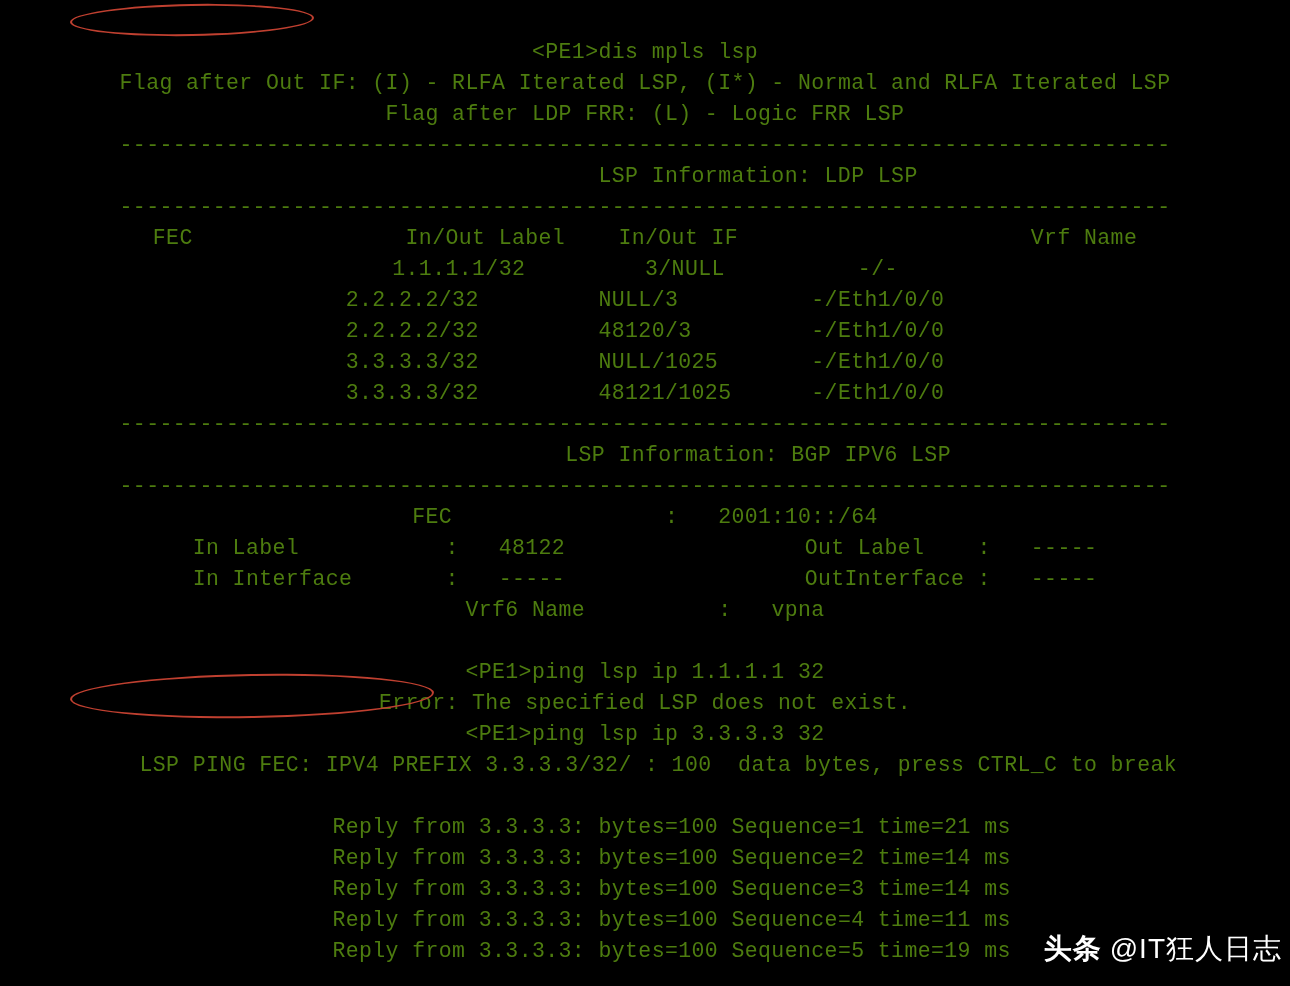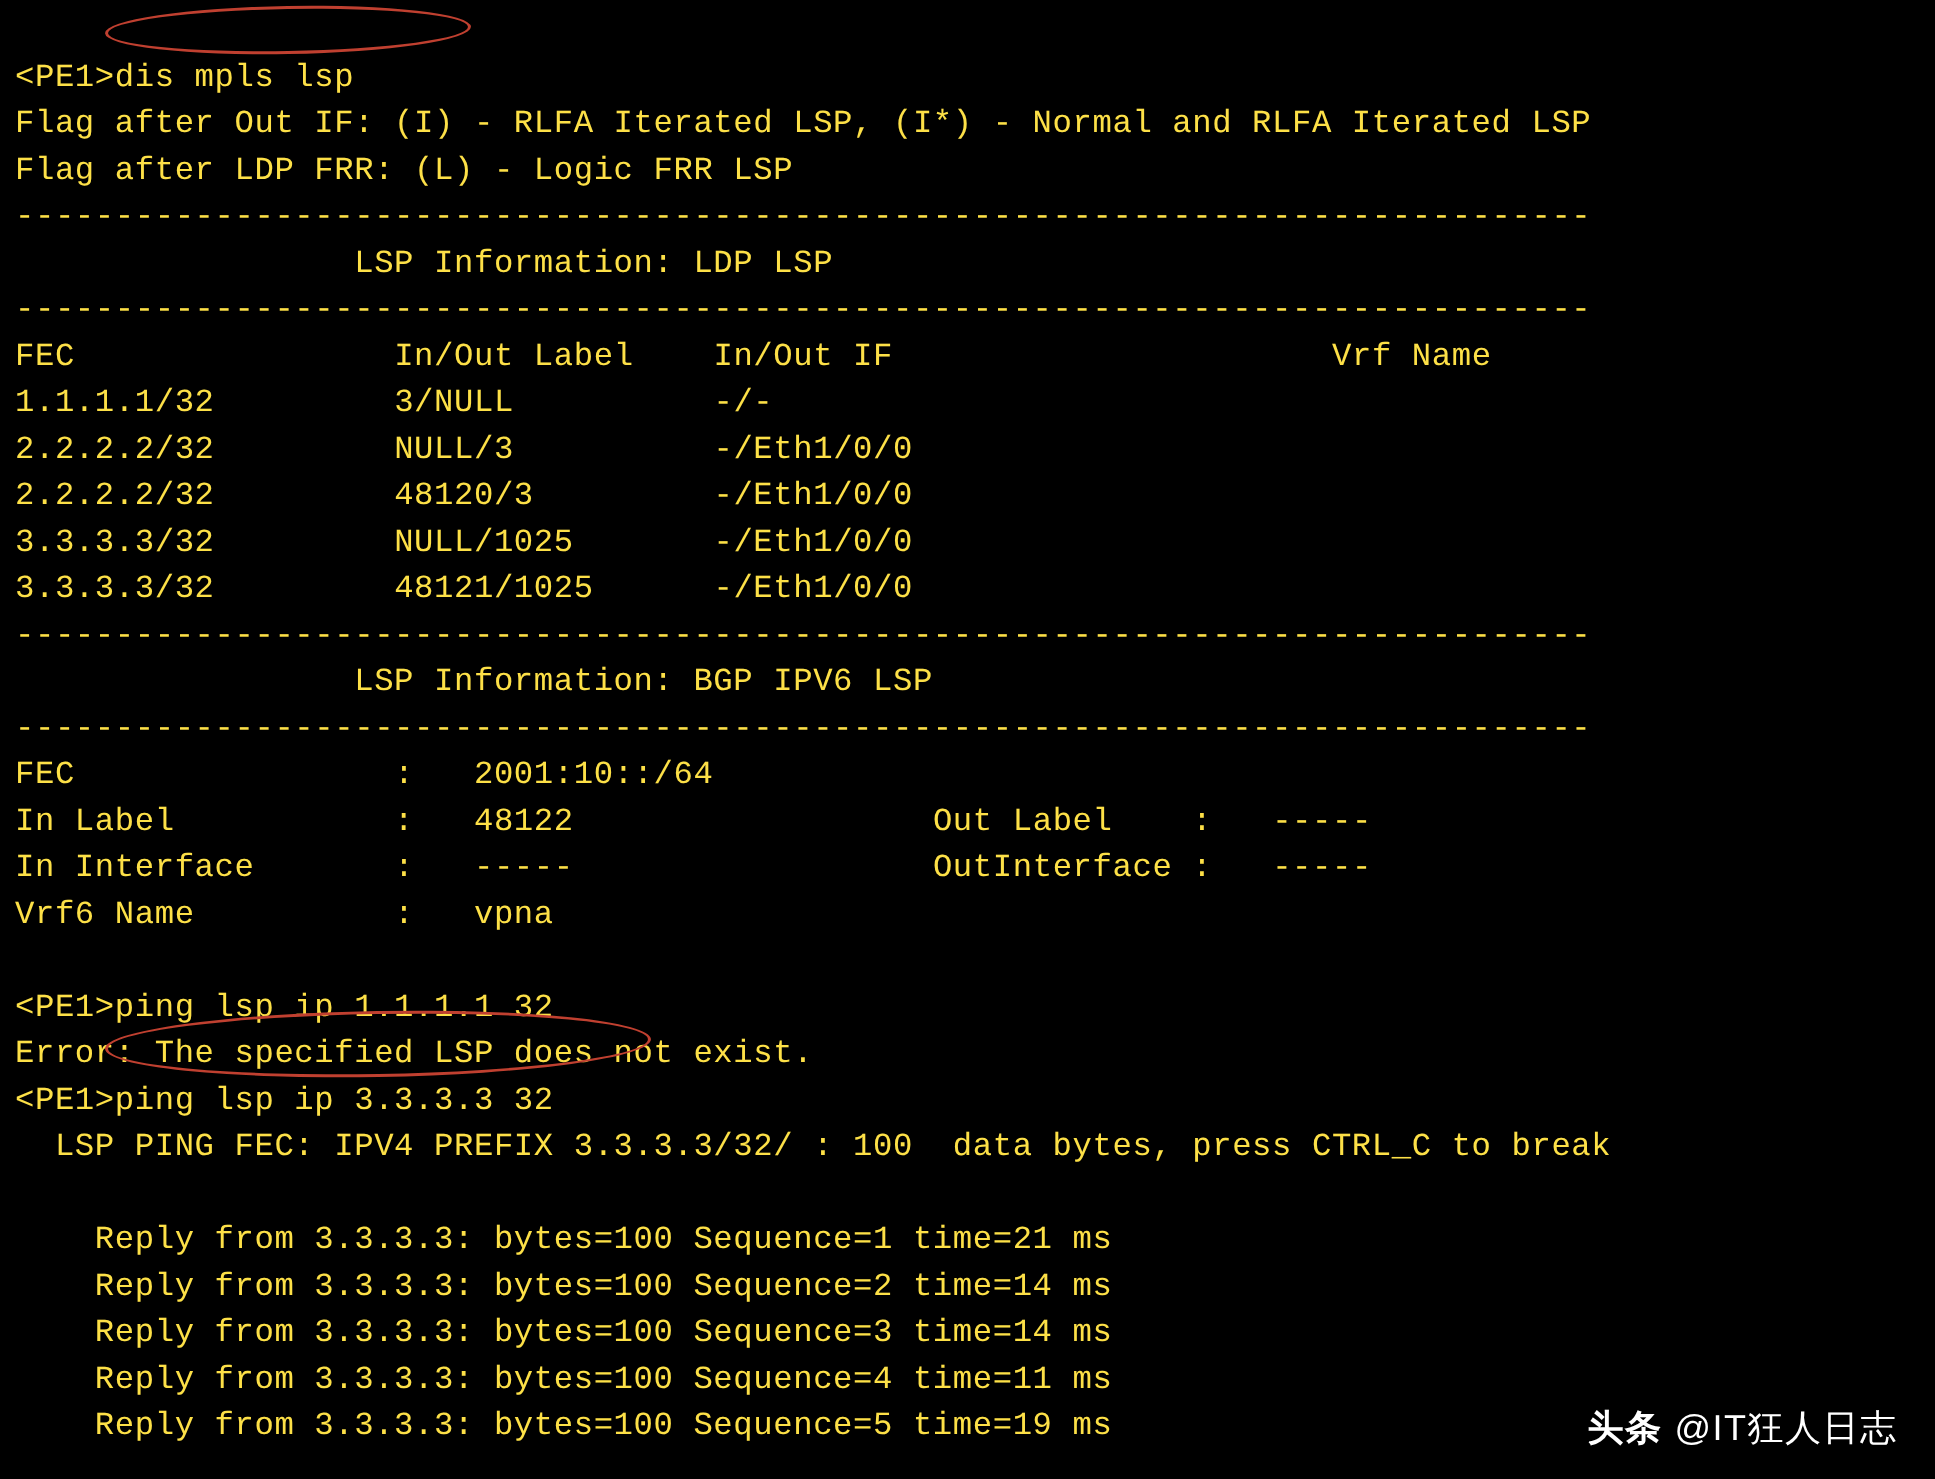--- a/index.html
+++ b/index.html
@@ -7,24 +7,25 @@
     padding: 0;
     width: 1290px;
     height: 986px;
     background: #000000;
     overflow: hidden;
   }
   .terminal {
     font-family: "Courier New", monospace;
     font-size: 21.5px;
     line-height: 31px;
-    color: #fde047;
+    color: #4d7c0f;
     white-space: pre;
     padding: 6px 10px;
     letter-spacing: 0.4px;
+    text-align: center;
   }
   .circle {
     position: absolute;
     border: 2px solid #c04030;
     border-radius: 50%;
     pointer-events: none;
   }
   .circle.cmd1 {
     top: 4px;
     left: 70px;
@@ -35,24 +36,24 @@
   .circle.cmd2 {
     top: 674px;
     left: 70px;
     width: 360px;
     height: 40px;
     transform: rotate(-1deg);
   }
   .watermark {
     position: absolute;
     bottom: 18px;
-    right: 25px;
+    right: 8px;
     color: #ffffff;
     font-family: sans-serif;
-    font-size: 24px;
+    font-size: 28px;
     font-weight: 500;
     letter-spacing: 1px;
     display: flex;
     align-items: center;
     gap: 8px;
   }
   .watermark .bold { font-weight: 700; }
 </style>
 </head>
 <body>

